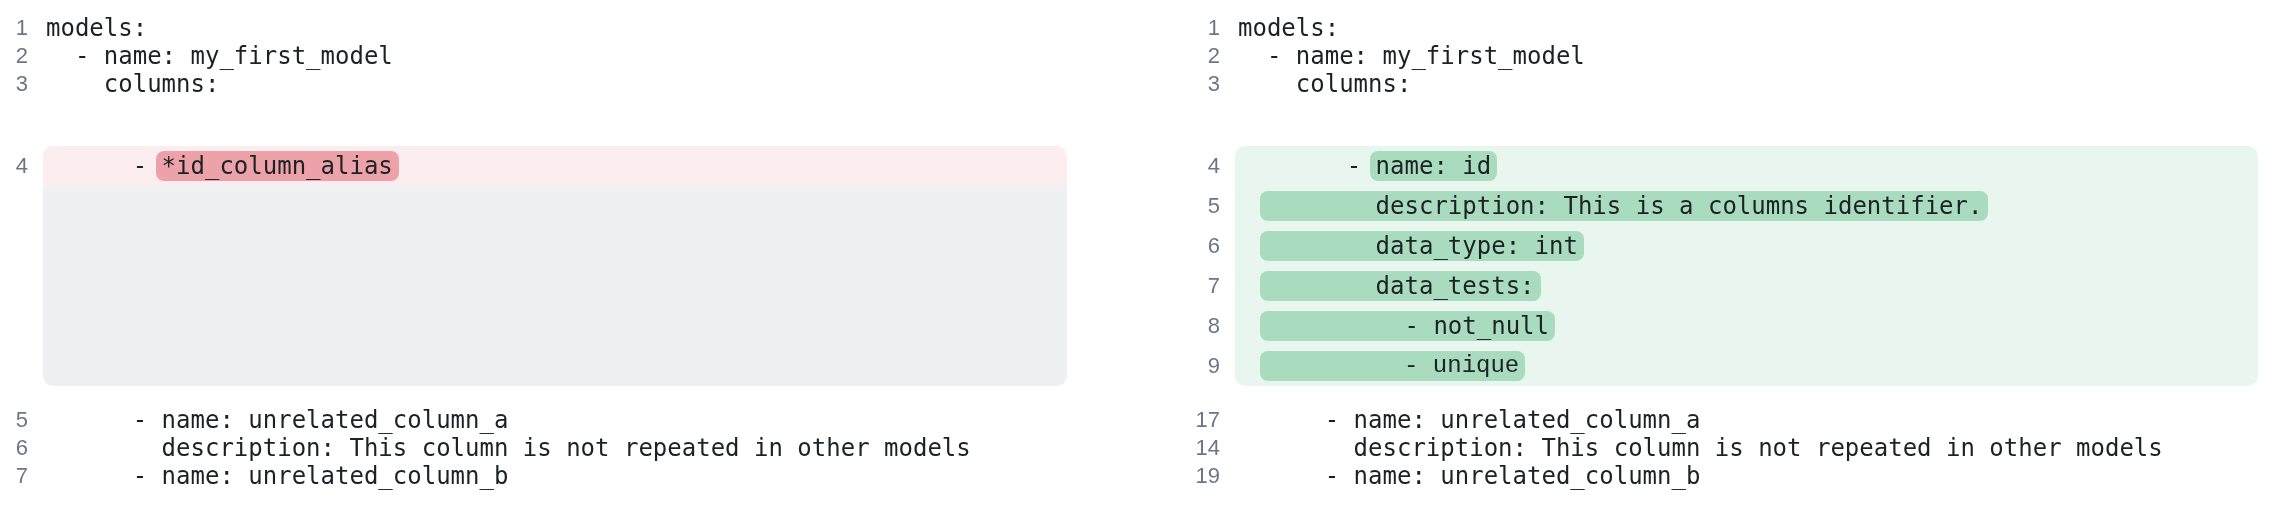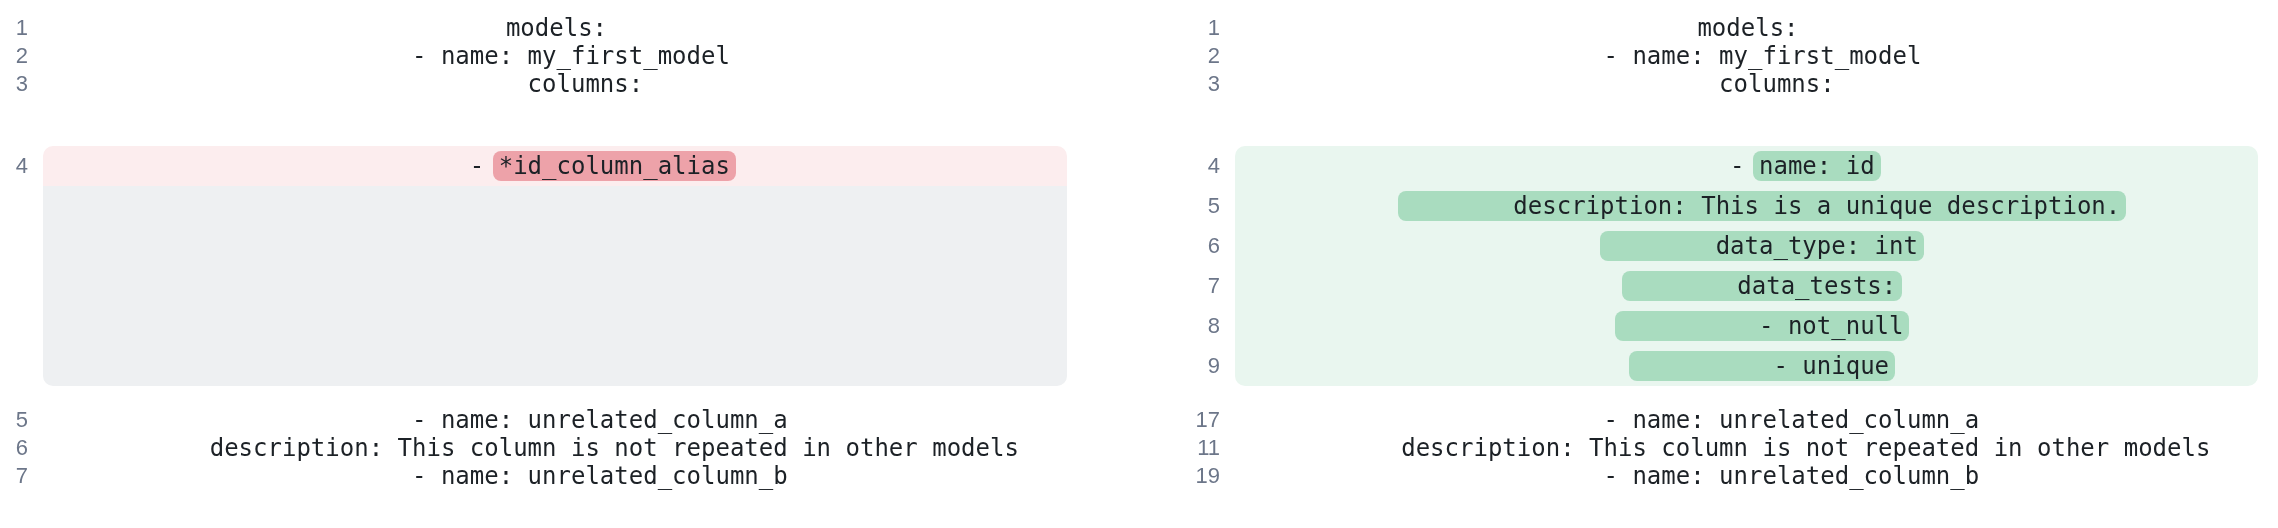--- a/index.html
+++ b/index.html
@@ -47,34 +47,33 @@
   .code {
     flex: 1 1 auto;
     margin-left: 15px;
     margin-right: 20px;
     padding-left: 3px;
     white-space: pre;
     font-family: "DejaVu Sans Mono", monospace;
     font-size: 24px;
     line-height: inherit;
     color: var(--code-text);
-    text-align: center;
   }
 
   
   .block { margin: 48px 0 20px 0; }
   .block .row { height: 40px; line-height: 40px; }
 
   .removed-code { background: var(--removed-row-bg); border-radius: 10px 10px 0 0; }
   .filler-row { height: 200px !important; }
   .filler-code { background: var(--filler-bg); border-radius: 0 0 10px 10px; }
 
   .added-code { background: var(--added-row-bg); padding-left: 25px; }
   .block .row:first-child .added-code { border-radius: 10px 10px 0 0; }
-  .block .row:last-child  .added-code { border-radius: 0 0 10px 10px; }
+  .block .row:last-child  .added-code { border-radius: 0 0 10px 10px; font-family: Liberation Mono, monospace; }
 
   .tok {
     display: inline-block;
     line-height: 30px;
     border-radius: 8px;
     padding: 0 6px;
     margin: 0 -6px;
     vertical-align: baseline;
   }
   .tok-removed { background: var(--removed-token-bg); }
@@ -140,21 +139,21 @@
       <span class="code">    columns:</span>
     </div>
 
     <div class="block">
       <div class="row">
         <span class="ln">4</span>
         <span class="code added-code"><span>      - </span><span class="tok tok-added">name: id</span></span>
       </div>
       <div class="row">
         <span class="ln">5</span>
-        <span class="code added-code"><span class="tok tok-added tok-line">        description: This is a unique description.</span></span>
+        <span class="code added-code"><span class="tok tok-added tok-line">        description: This is a columns identifier.</span></span>
       </div>
       <div class="row">
         <span class="ln">6</span>
         <span class="code added-code"><span class="tok tok-added tok-line">        data_type: int</span></span>
       </div>
       <div class="row">
         <span class="ln">7</span>
         <span class="code added-code"><span class="tok tok-added tok-line">        data_tests:</span></span>
       </div>
       <div class="row">
@@ -165,21 +164,21 @@
         <span class="ln">9</span>
         <span class="code added-code"><span class="tok tok-added tok-line">          - unique</span></span>
       </div>
     </div>
 
     <div class="row">
       <span class="ln">17</span>
       <span class="code">      - name: unrelated_column_a</span>
     </div>
     <div class="row">
-      <span class="ln">11</span>
+      <span class="ln">14</span>
       <span class="code">        description: This column is not repeated in other models</span>
     </div>
     <div class="row">
       <span class="ln">19</span>
       <span class="code">      - name: unrelated_column_b</span>
     </div>
   </section>
 
 </div>
 

